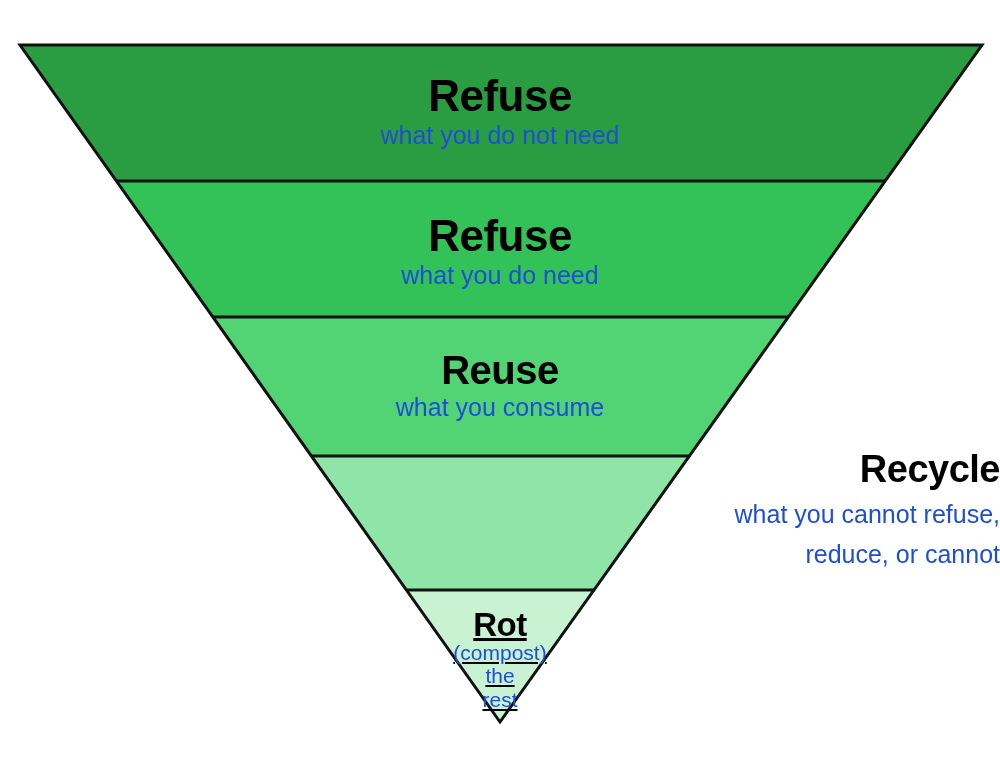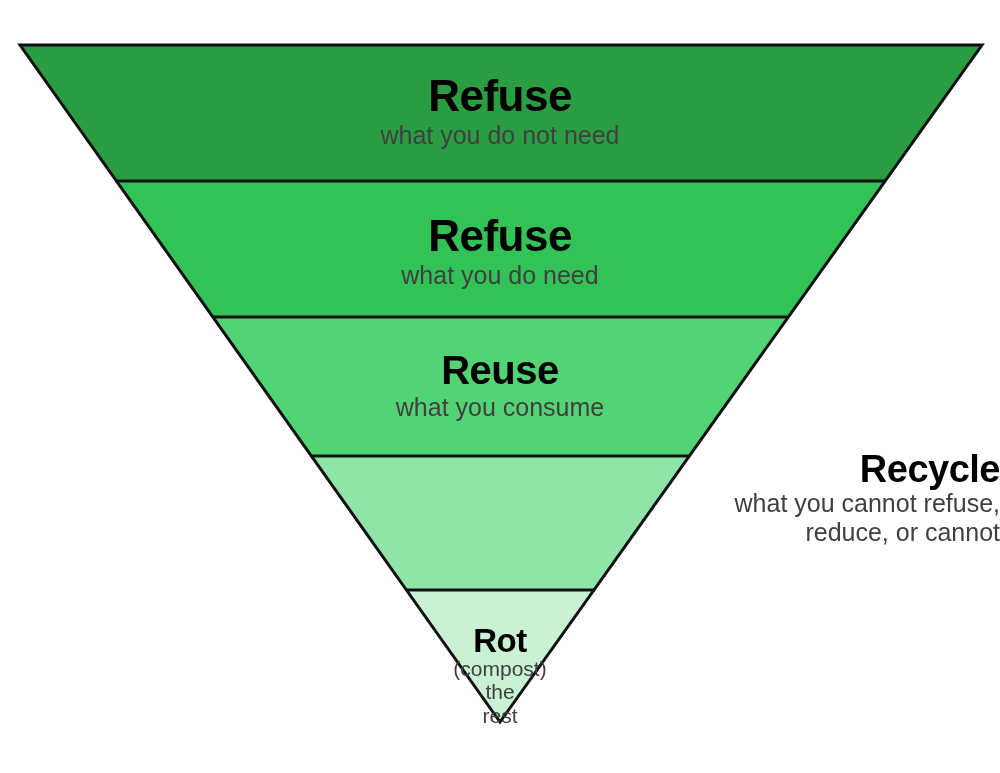--- a/index.html
+++ b/index.html
@@ -50,45 +50,45 @@
     font-weight: bold;
     font-stretch: condensed;
     letter-spacing: -0.5px;
     line-height: 1.0;
     color: #000000;
   }
   .tier-sub {
     display: block;
     font-weight: normal;
     line-height: 1.06;
-    color: #404040;
+    color: #1d4ed8;
   }
 
   
   .t1 { top: 74px; }
   .t1 .tier-title { font-size: 44px; }
   .t1 .tier-sub   { font-size: 25px; margin-top: 4px; }
 
   
   .t2 { top: 214px; }
   .t2 .tier-title { font-size: 44px; }
   .t2 .tier-sub   { font-size: 25px; margin-top: 4px; }
 
   
   .t3 { top: 350px; }
   .t3 .tier-title { font-size: 40px; }
   .t3 .tier-sub   { font-size: 25px; margin-top: 4px; }
 
   
   .t4 { top: 450px; text-align: right; }
   .t4 .tier-title { font-size: 38px; }
-  .t4 .tier-sub   { font-size: 25px; margin-top: 2px; }
+  .t4 .tier-sub   { font-size: 25px; margin-top: 13px; }
 
   
-  .t5 { top: 624px; }
+  .t5 { top: 608px; text-decoration: underline; }
   .t5 .tier-title { font-size: 33px; }
   .t5 .tier-sub   { font-size: 21px; margin-top: 1px; }
 </style>
 </head>
 <body>
 
 <div id="stage" style="background: rgb(255, 255, 255);">
 
   <svg id="pyramid-svg" viewBox="0 0 1000 773" xmlns="http://www.w3.org/2000/svg">
 

